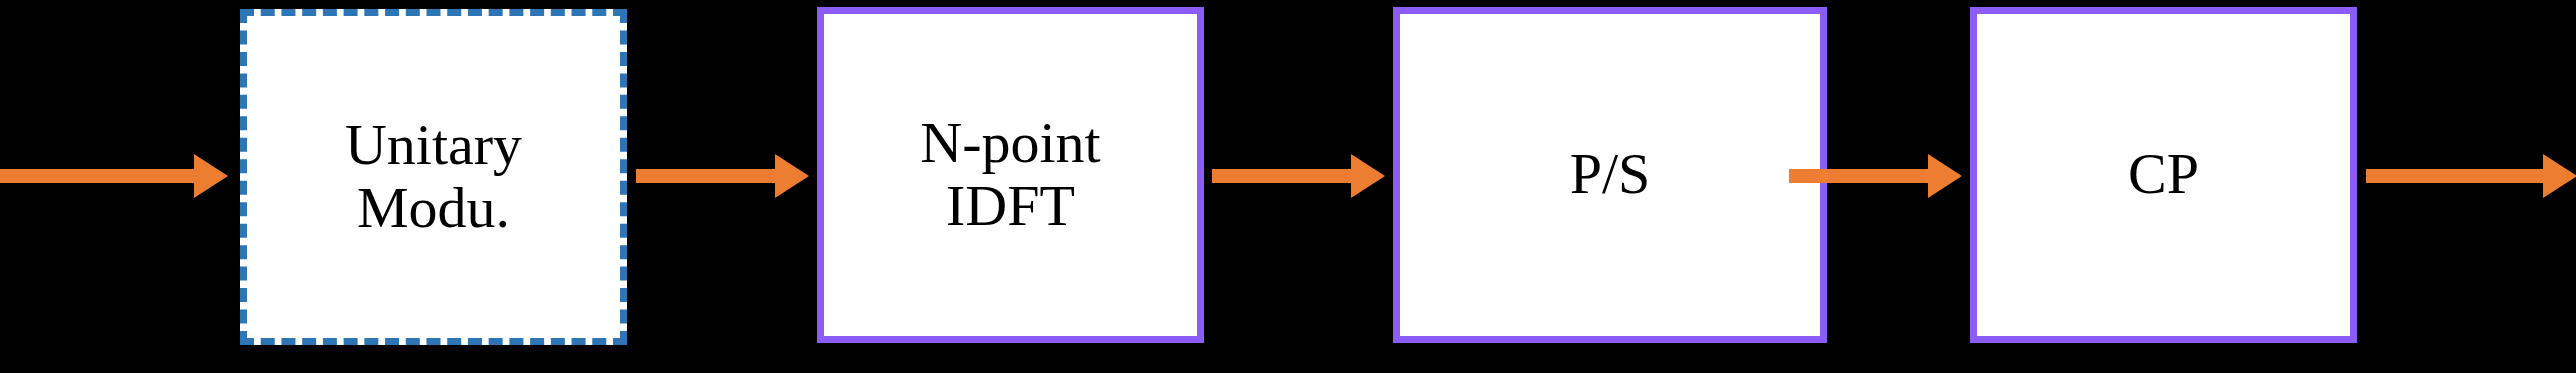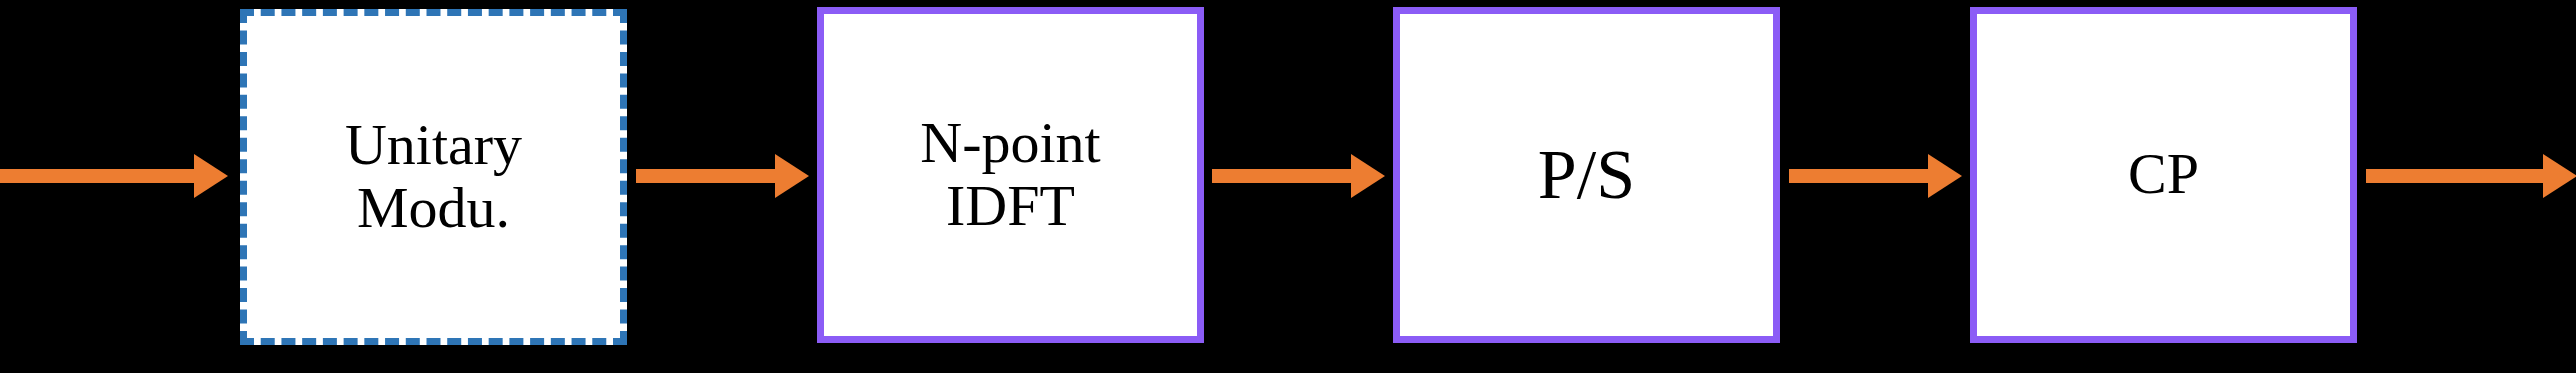--- a/index.html
+++ b/index.html
@@ -77,21 +77,21 @@
 
   <div class="arrow" style="left:636px; top:169px; width:139px;"></div>
 
   <div class="block solid" style="left:817px; top:6.5px; width:387px; height:336px; font-size:58px;">
     <span class="block-line">N-point</span>
     <span class="block-line">IDFT</span>
   </div>
 
   <div class="arrow" style="left:1212px; top:169px; width:139px;"></div>
 
-  <div class="block solid" style="left:1393px; top:6.5px; width:387px; height:336px; font-size:70px;">
+  <div class="block solid" style="left:1393px; top:6.5px; width:434px; height:336px; font-size:58px;">
     <span class="block-line">P/S</span>
   </div>
 
   <div class="arrow" style="left:1789px; top:169px; width:139px;"></div>
 
   <div class="block solid" style="left:1970px; top:6.5px; width:387px; height:336px; font-size:58px;text-align:right;">
     <span class="block-line">CP</span>
   </div>
 
   <div class="arrow" style="left:2366px; top:169px; width:177px;"></div>

